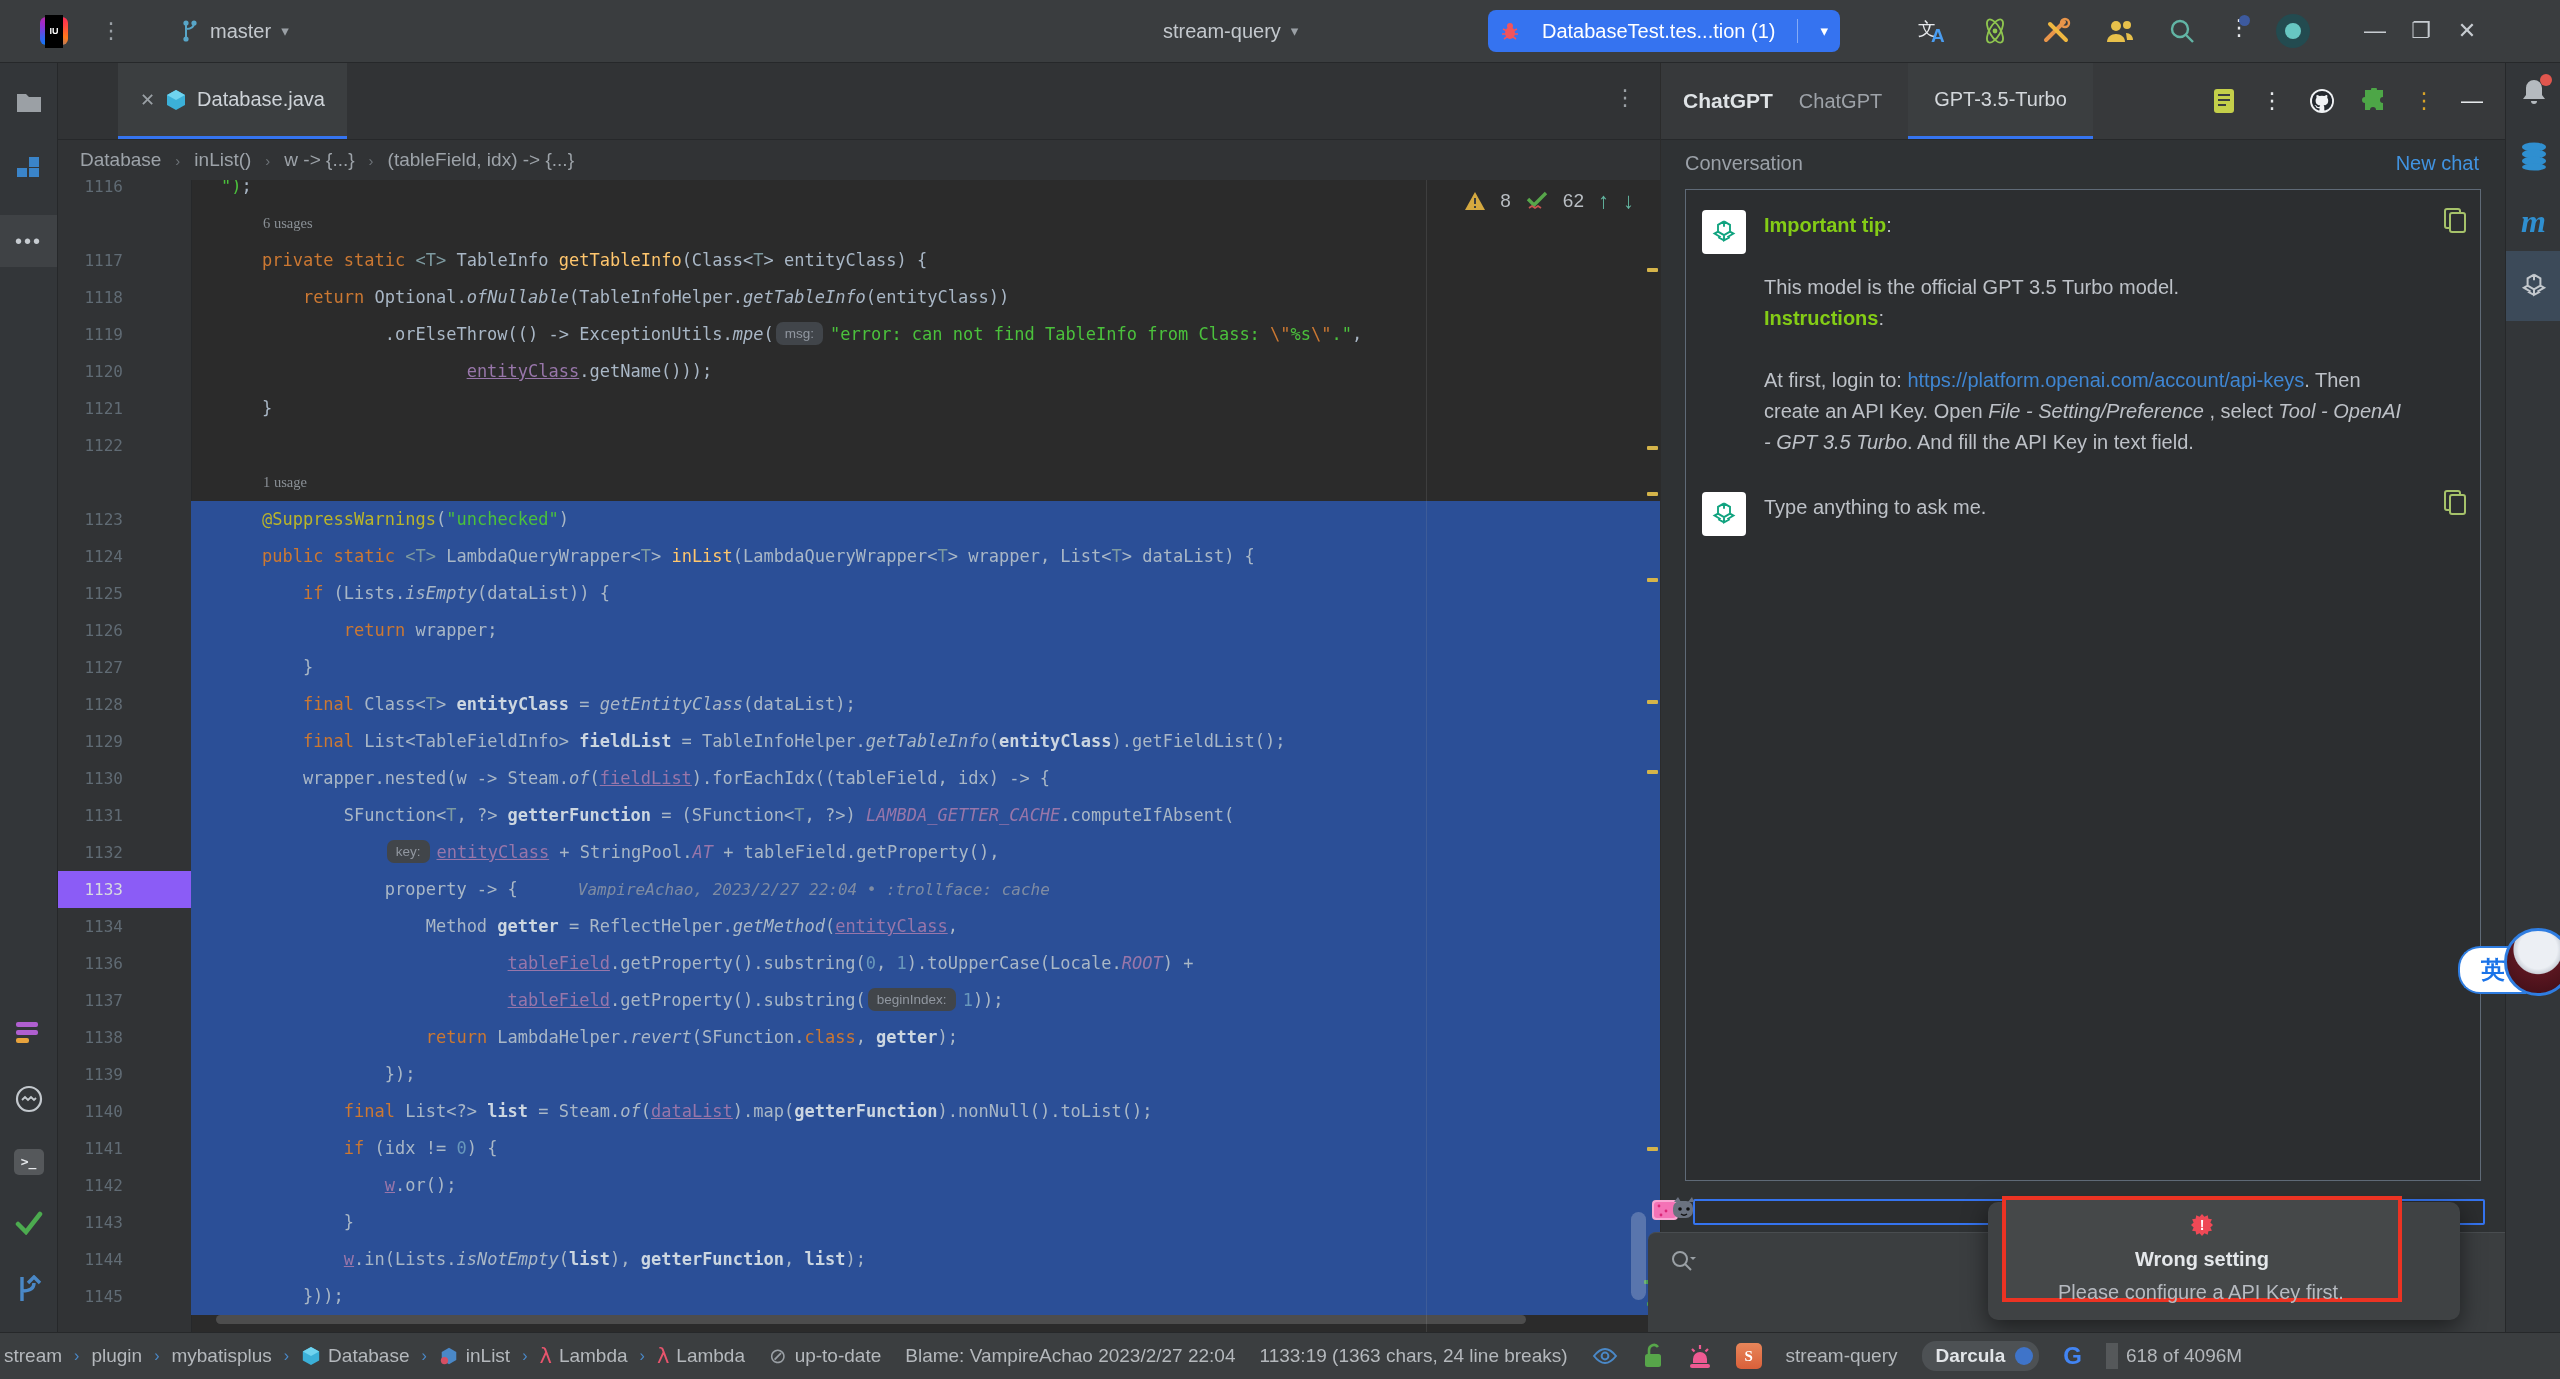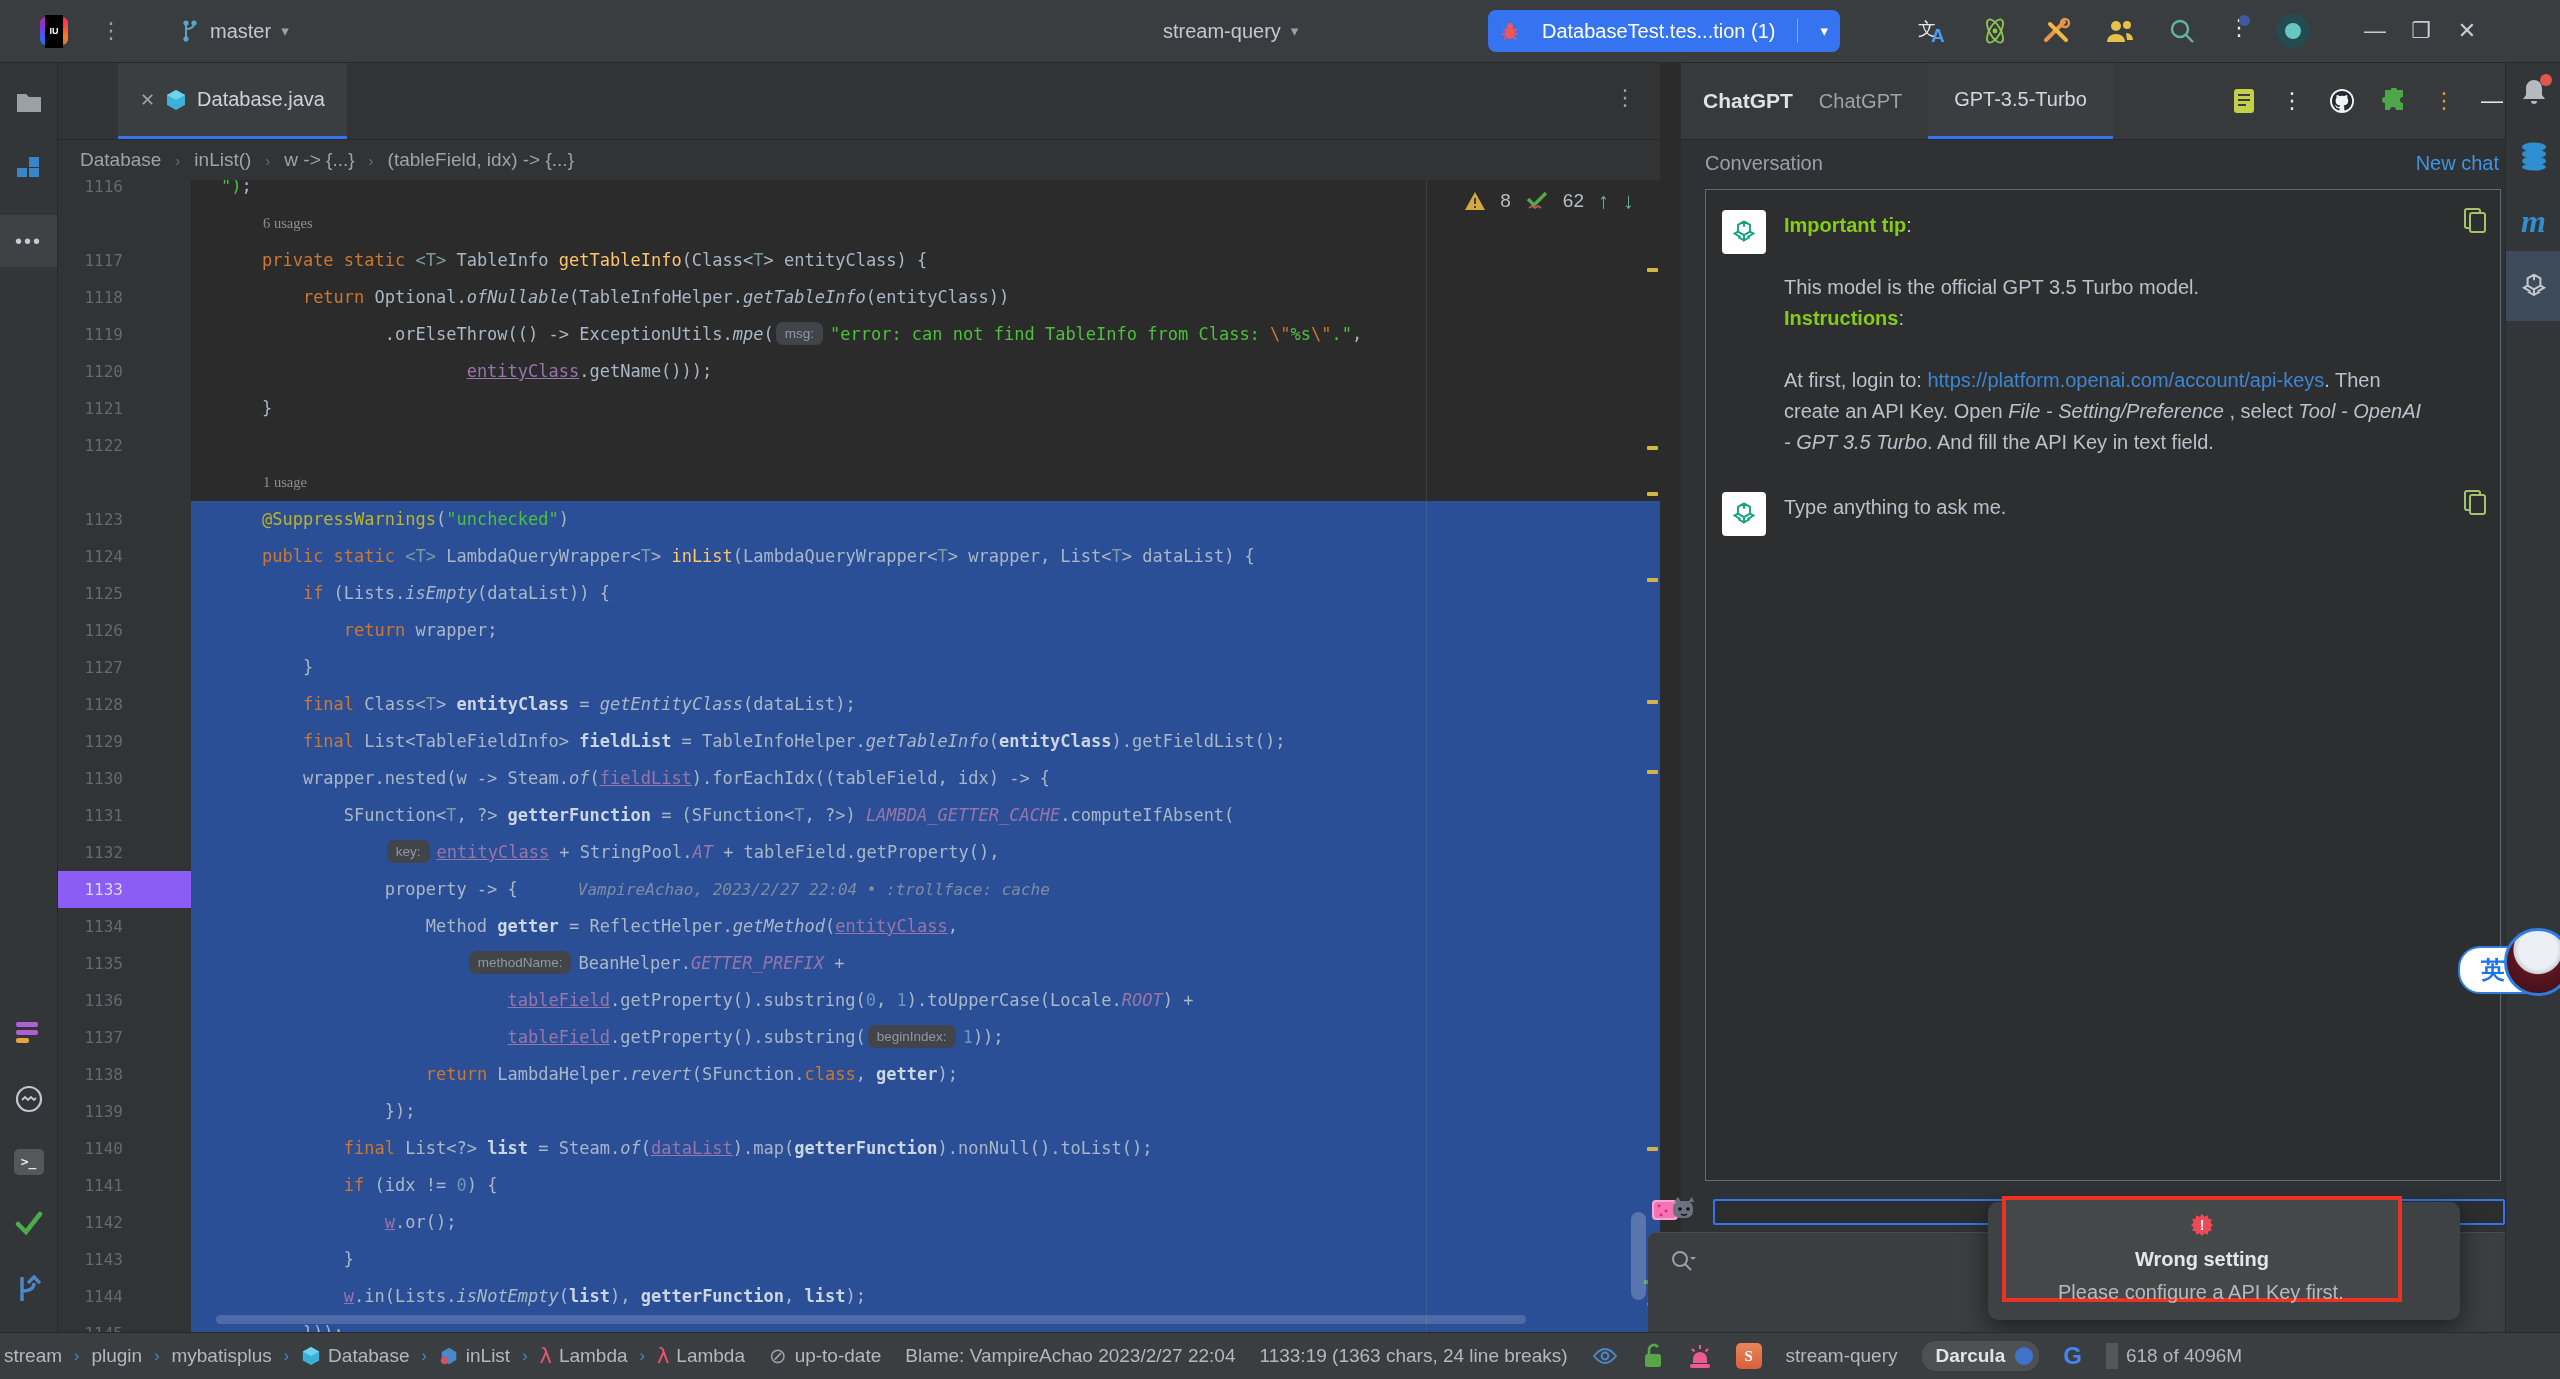--- a/index.html
+++ b/index.html
@@ -54,21 +54,21 @@
   .t-gen{color:#7d9aa0;}
   .t-blame{color:#7f8ca3;font-style:italic;font-size:16px;margin-left:60px;}
   .t-inlay{display:inline-block;background:#41454a;color:#9197a0;border-radius:7px;font-size:13.5px;font-family:"Liberation Sans",sans-serif;padding:0 9px;margin:0 7px 0 2px;line-height:23px;vertical-align:2px;}
   .mguide{position:absolute;left:1368px;top:0;width:1px;height:100%;background:rgba(160,160,160,.16);}
   .inspect{position:absolute;right:26px;top:8px;display:flex;align-items:center;gap:14px;color:#b9bec3;font-size:19px;}
   .stripe-mark{position:absolute;width:11px;height:4px;background:#d5b44a;right:2px;border-radius:1px;}
   .vthumb{position:absolute;right:14px;top:1032px;width:15px;height:88px;background:rgba(255,255,255,.22);border-radius:8px;}
   .hthumb{position:absolute;left:158px;bottom:8px;width:1310px;height:9px;background:rgba(255,255,255,.16);border-radius:5px;}
 
   
-  .rpanel{position:absolute;left:1661px;top:63px;width:844px;height:1269px;background:#2f3234;margin-left:20px;}
+  .rpanel{position:absolute;left:1661px;top:63px;width:844px;height:1269px;background:#2f3234;}
   .rp-head{position:absolute;left:0;top:0;width:100%;height:76px;background:#37393b;border-bottom:1px solid #26282a;display:flex;align-items:center;}
   .rp-title{font-weight:bold;color:#dfe3e6;font-size:21px;margin-left:22px;}
   .rp-tab{height:73px;display:flex;align-items:center;padding:0 26px;color:#9da2a8;font-size:20px;}
   .rp-tab.active{background:#3b3e40;color:#d3d7db;border-bottom:3px solid #3574f0;}
   .rp-icons{margin-left:auto;display:flex;align-items:center;gap:26px;padding-right:22px;}
   .rp-sub{position:absolute;left:0;top:77px;width:100%;height:46px;display:flex;align-items:center;color:#9ba1a8;font-size:20px;}
   .newchat{margin-left:auto;color:#4193e0;padding-right:26px;}
   .convo{position:absolute;left:24px;top:126px;width:794px;height:990px;border:1px solid #5f6a77;background:#2c2e30;overflow:hidden;}
   .msg{position:relative;display:flex;gap:18px;padding:20px 40px 14px 16px;}
   .avatar{flex:0 0 44px;width:44px;height:44px;background:#fff;border-radius:4px;display:flex;align-items:center;justify-content:center;}
@@ -264,21 +264,20 @@
         <div class="crow"><span class="ln">1125</span><span class="cl sel"><span class="t-plain">        </span><span class="t-kw">if</span><span class="t-plain"> (Lists.</span><span class="t-sItal">isEmpty</span><span class="t-plain">(dataList)) {</span></span></div>
         <div class="crow"><span class="ln">1126</span><span class="cl sel"><span class="t-plain">            </span><span class="t-kw">return</span><span class="t-plain"> wrapper;</span></span></div>
         <div class="crow"><span class="ln">1127</span><span class="cl sel"><span class="t-plain">        }</span></span></div>
         <div class="crow"><span class="ln">1128</span><span class="cl sel"><span class="t-plain">        </span><span class="t-kw">final</span><span class="t-plain"> Class&lt;</span><span class="t-gen">T</span><span class="t-plain">&gt; </span><span class="t-bold">entityClass</span><span class="t-plain"> = </span><span class="t-sItal">getEntityClass</span><span class="t-plain">(dataList);</span></span></div>
         <div class="crow"><span class="ln">1129</span><span class="cl sel"><span class="t-plain">        </span><span class="t-kw">final</span><span class="t-plain"> List&lt;TableFieldInfo&gt; </span><span class="t-bold">fieldList</span><span class="t-plain"> = TableInfoHelper.</span><span class="t-sItal">getTableInfo</span><span class="t-plain">(</span><span class="t-bold">entityClass</span><span class="t-plain">).getFieldList();</span></span></div>
         <div class="crow"><span class="ln">1130</span><span class="cl sel"><span class="t-plain">        wrapper.nested(w -&gt; Steam.</span><span class="t-sItal">of</span><span class="t-plain">(</span><span class="t-fieldU">fieldList</span><span class="t-plain">).forEachIdx((tableField, idx) -&gt; {</span></span></div>
         <div class="crow"><span class="ln">1131</span><span class="cl sel"><span class="t-plain">            SFunction&lt;</span><span class="t-gen">T</span><span class="t-plain">, ?&gt; </span><span class="t-bold">getterFunction</span><span class="t-plain"> = (SFunction&lt;</span><span class="t-gen">T</span><span class="t-plain">, ?&gt;) </span><span class="t-const">LAMBDA_GETTER_CACHE</span><span class="t-plain">.computeIfAbsent(</span></span></div>
         <div class="crow"><span class="ln">1132</span><span class="cl sel"><span class="t-plain">                </span><span class="t-inlay">key:</span><span class="t-fieldU">entityClass</span><span class="t-plain"> + StringPool.</span><span class="t-const">AT</span><span class="t-plain"> + tableField.getProperty(),</span></span></div>
         <div class="crow"><span class="ln cur">1133</span><span class="cl sel"><span class="t-plain">                property -&gt; {</span><span class="t-blame">VampireAchao, 2023/2/27 22:04 • :trollface: cache</span></span></div>
         <div class="crow"><span class="ln">1134</span><span class="cl sel"><span class="t-plain">                    Method </span><span class="t-bold">getter</span><span class="t-plain"> = ReflectHelper.</span><span class="t-sItal">getMethod</span><span class="t-plain">(</span><span class="t-fieldU">entityClass</span><span class="t-plain">,</span></span></div>
-        <div class="crow"><span class="ln">1135</span><span class="cl sel"><span class="t-plain">                        </span><span class="t-inlay">methodName:</span><span class="t-plain">BeanHelper.</span><span class="t-const">GETTER_PREFIX</span><span class="t-plain"> +</span></span></div>
         <div class="crow"><span class="ln">1136</span><span class="cl sel"><span class="t-plain">                            </span><span class="t-fieldU">tableField</span><span class="t-plain">.getProperty().substring(</span><span class="t-num">0</span><span class="t-plain">, </span><span class="t-num">1</span><span class="t-plain">).toUpperCase(Locale.</span><span class="t-const">ROOT</span><span class="t-plain">) +</span></span></div>
         <div class="crow"><span class="ln">1137</span><span class="cl sel"><span class="t-plain">                            </span><span class="t-fieldU">tableField</span><span class="t-plain">.getProperty().substring(</span><span class="t-inlay">beginIndex:</span><span class="t-num">1</span><span class="t-plain">));</span></span></div>
         <div class="crow"><span class="ln">1138</span><span class="cl sel"><span class="t-plain">                    </span><span class="t-kw">return</span><span class="t-plain"> LambdaHelper.</span><span class="t-sItal">revert</span><span class="t-plain">(SFunction.</span><span class="t-kw">class</span><span class="t-plain">, </span><span class="t-bold">getter</span><span class="t-plain">);</span></span></div>
         <div class="crow"><span class="ln">1139</span><span class="cl sel"><span class="t-plain">                });</span></span></div>
         <div class="crow"><span class="ln">1140</span><span class="cl sel"><span class="t-plain">            </span><span class="t-kw">final</span><span class="t-plain"> List&lt;?&gt; </span><span class="t-bold">list</span><span class="t-plain"> = Steam.</span><span class="t-sItal">of</span><span class="t-plain">(</span><span class="t-fieldU">dataList</span><span class="t-plain">).map(</span><span class="t-bold">getterFunction</span><span class="t-plain">).nonNull().toList();</span></span></div>
         <div class="crow"><span class="ln">1141</span><span class="cl sel"><span class="t-plain">            </span><span class="t-kw">if</span><span class="t-plain"> (idx != </span><span class="t-num">0</span><span class="t-plain">) {</span></span></div>
         <div class="crow"><span class="ln">1142</span><span class="cl sel"><span class="t-plain">                </span><span class="t-fieldU">w</span><span class="t-plain">.or();</span></span></div>
         <div class="crow"><span class="ln">1143</span><span class="cl sel"><span class="t-plain">            }</span></span></div>
         <div class="crow"><span class="ln">1144</span><span class="cl sel"><span class="t-plain">            </span><span class="t-fieldU">w</span><span class="t-plain">.in(Lists.</span><span class="t-sItal">isNotEmpty</span><span class="t-plain">(</span><span class="t-bold">list</span><span class="t-plain">), </span><span class="t-bold">getterFunction</span><span class="t-plain">, </span><span class="t-bold">list</span><span class="t-plain">);</span></span></div>
         <div class="crow"><span class="ln">1145</span><span class="cl sel"><span class="t-plain">        }));</span></span></div>

